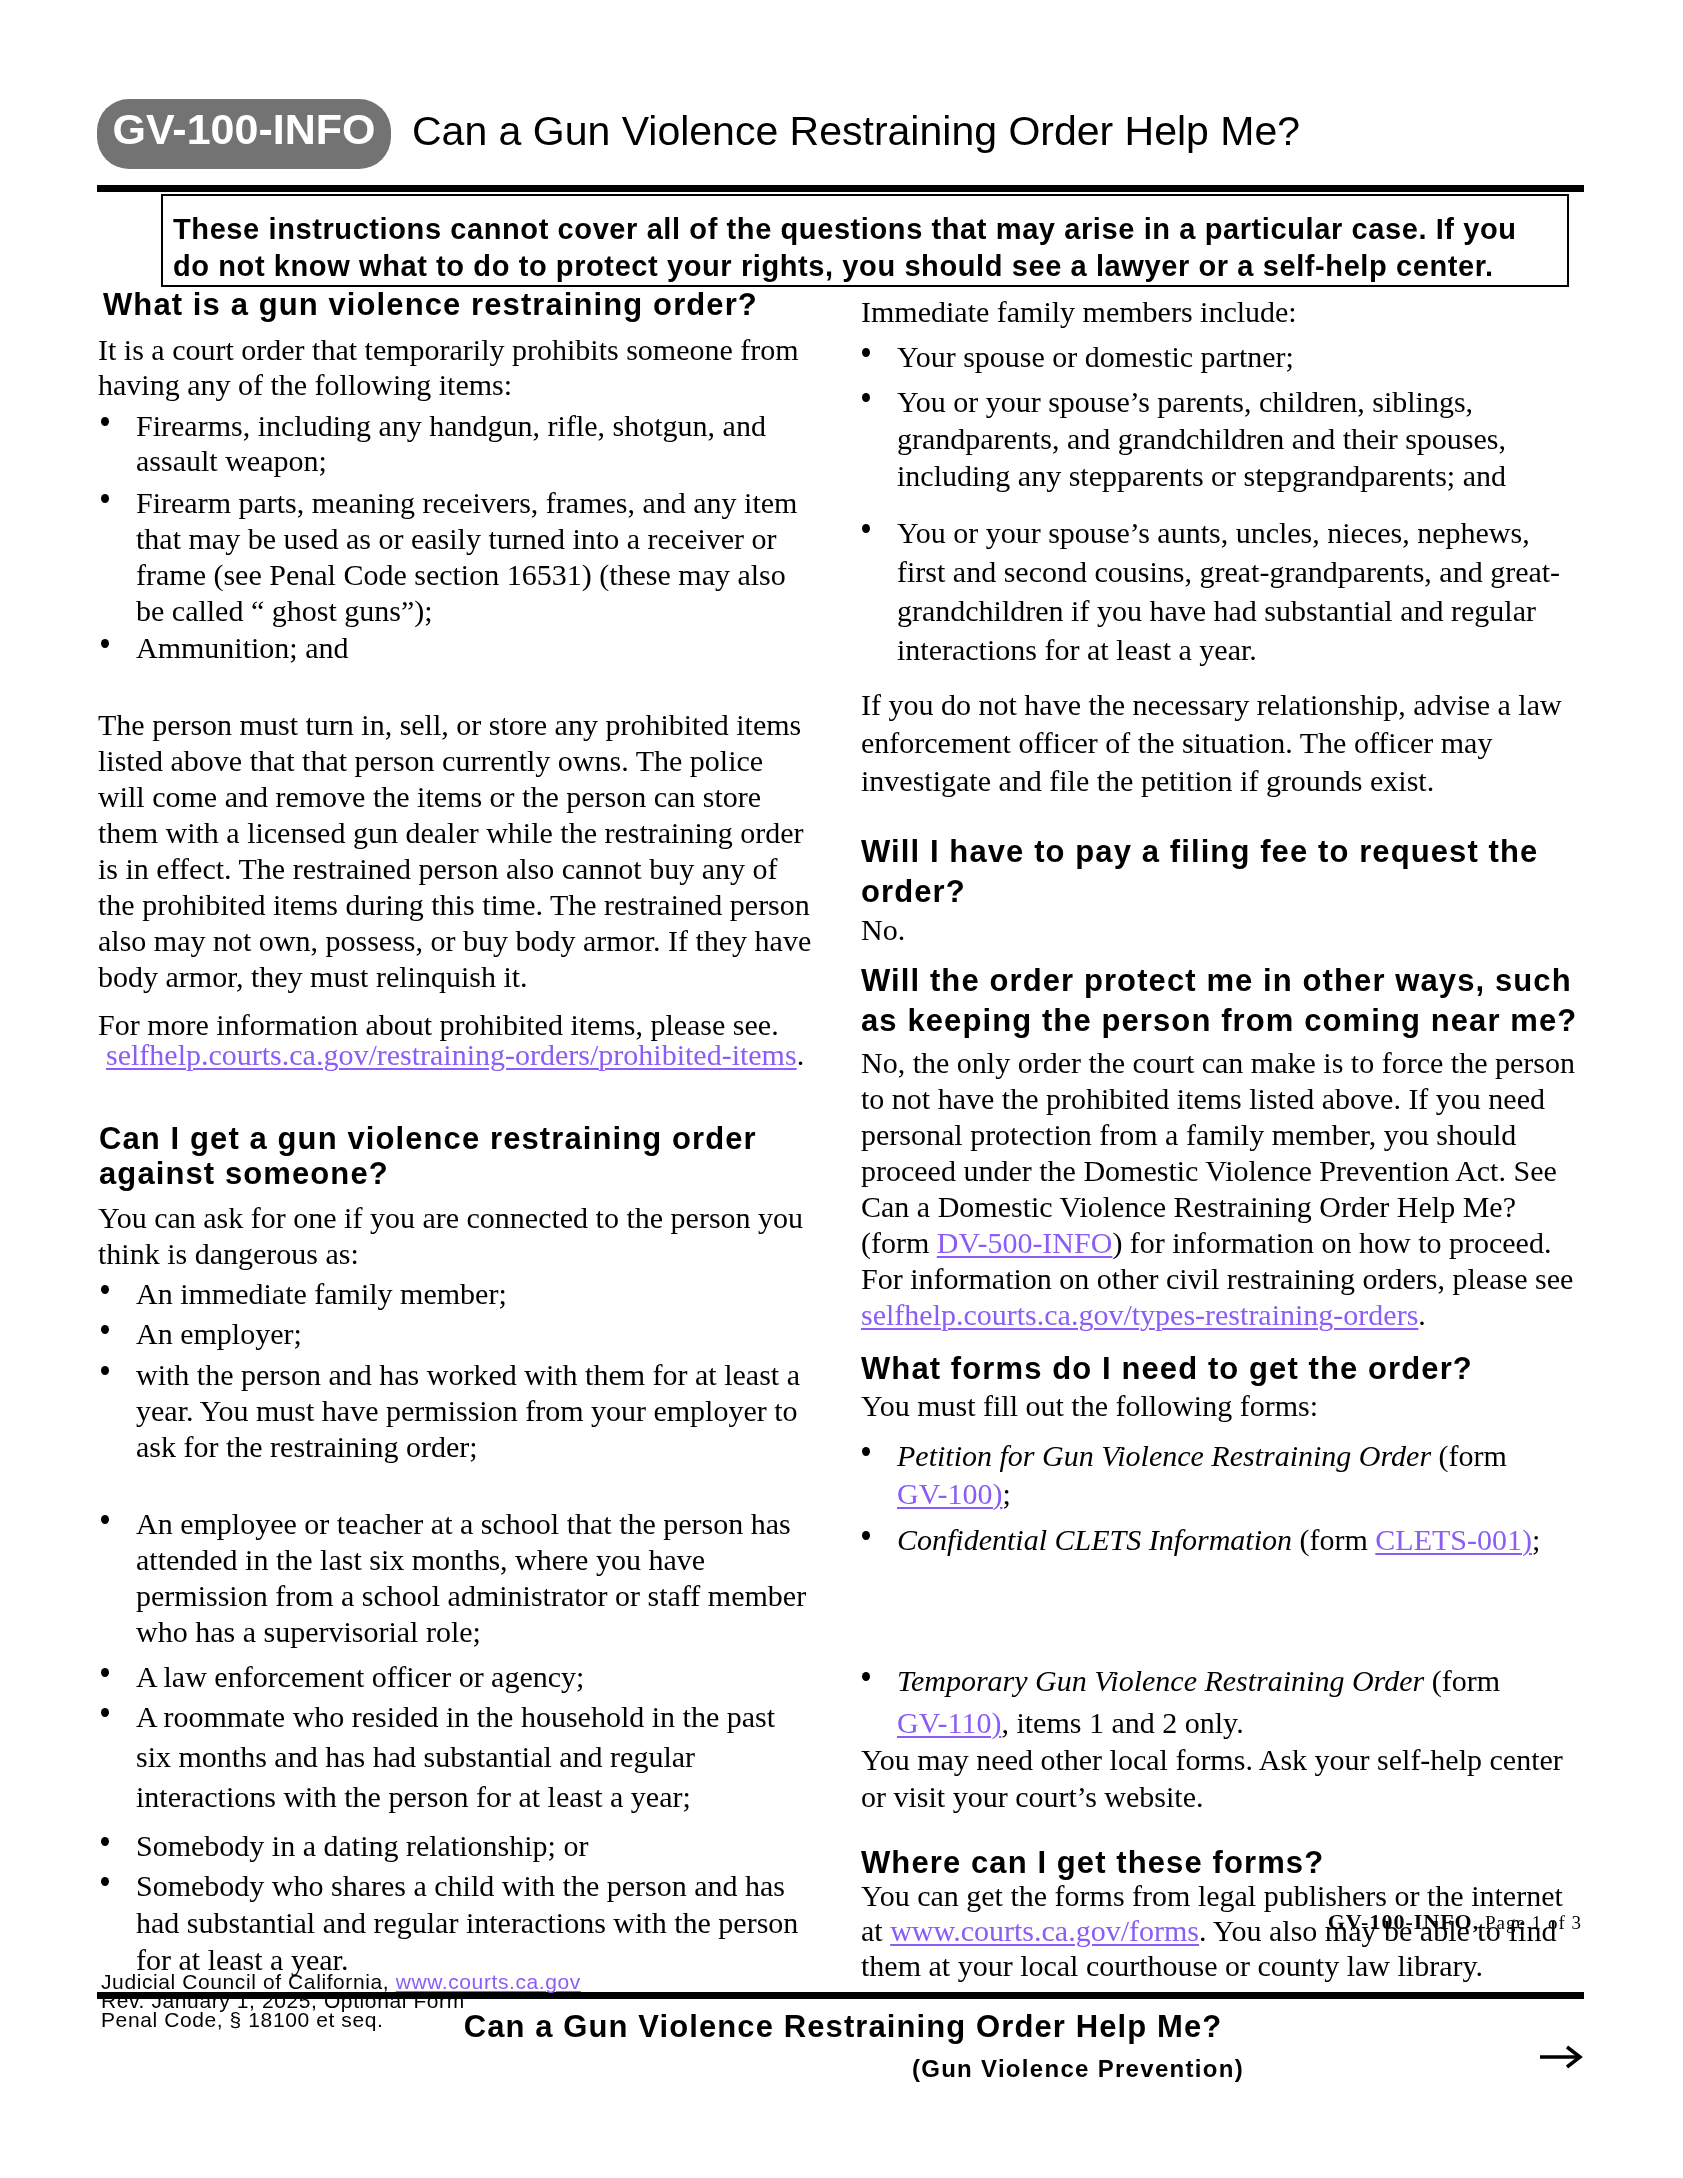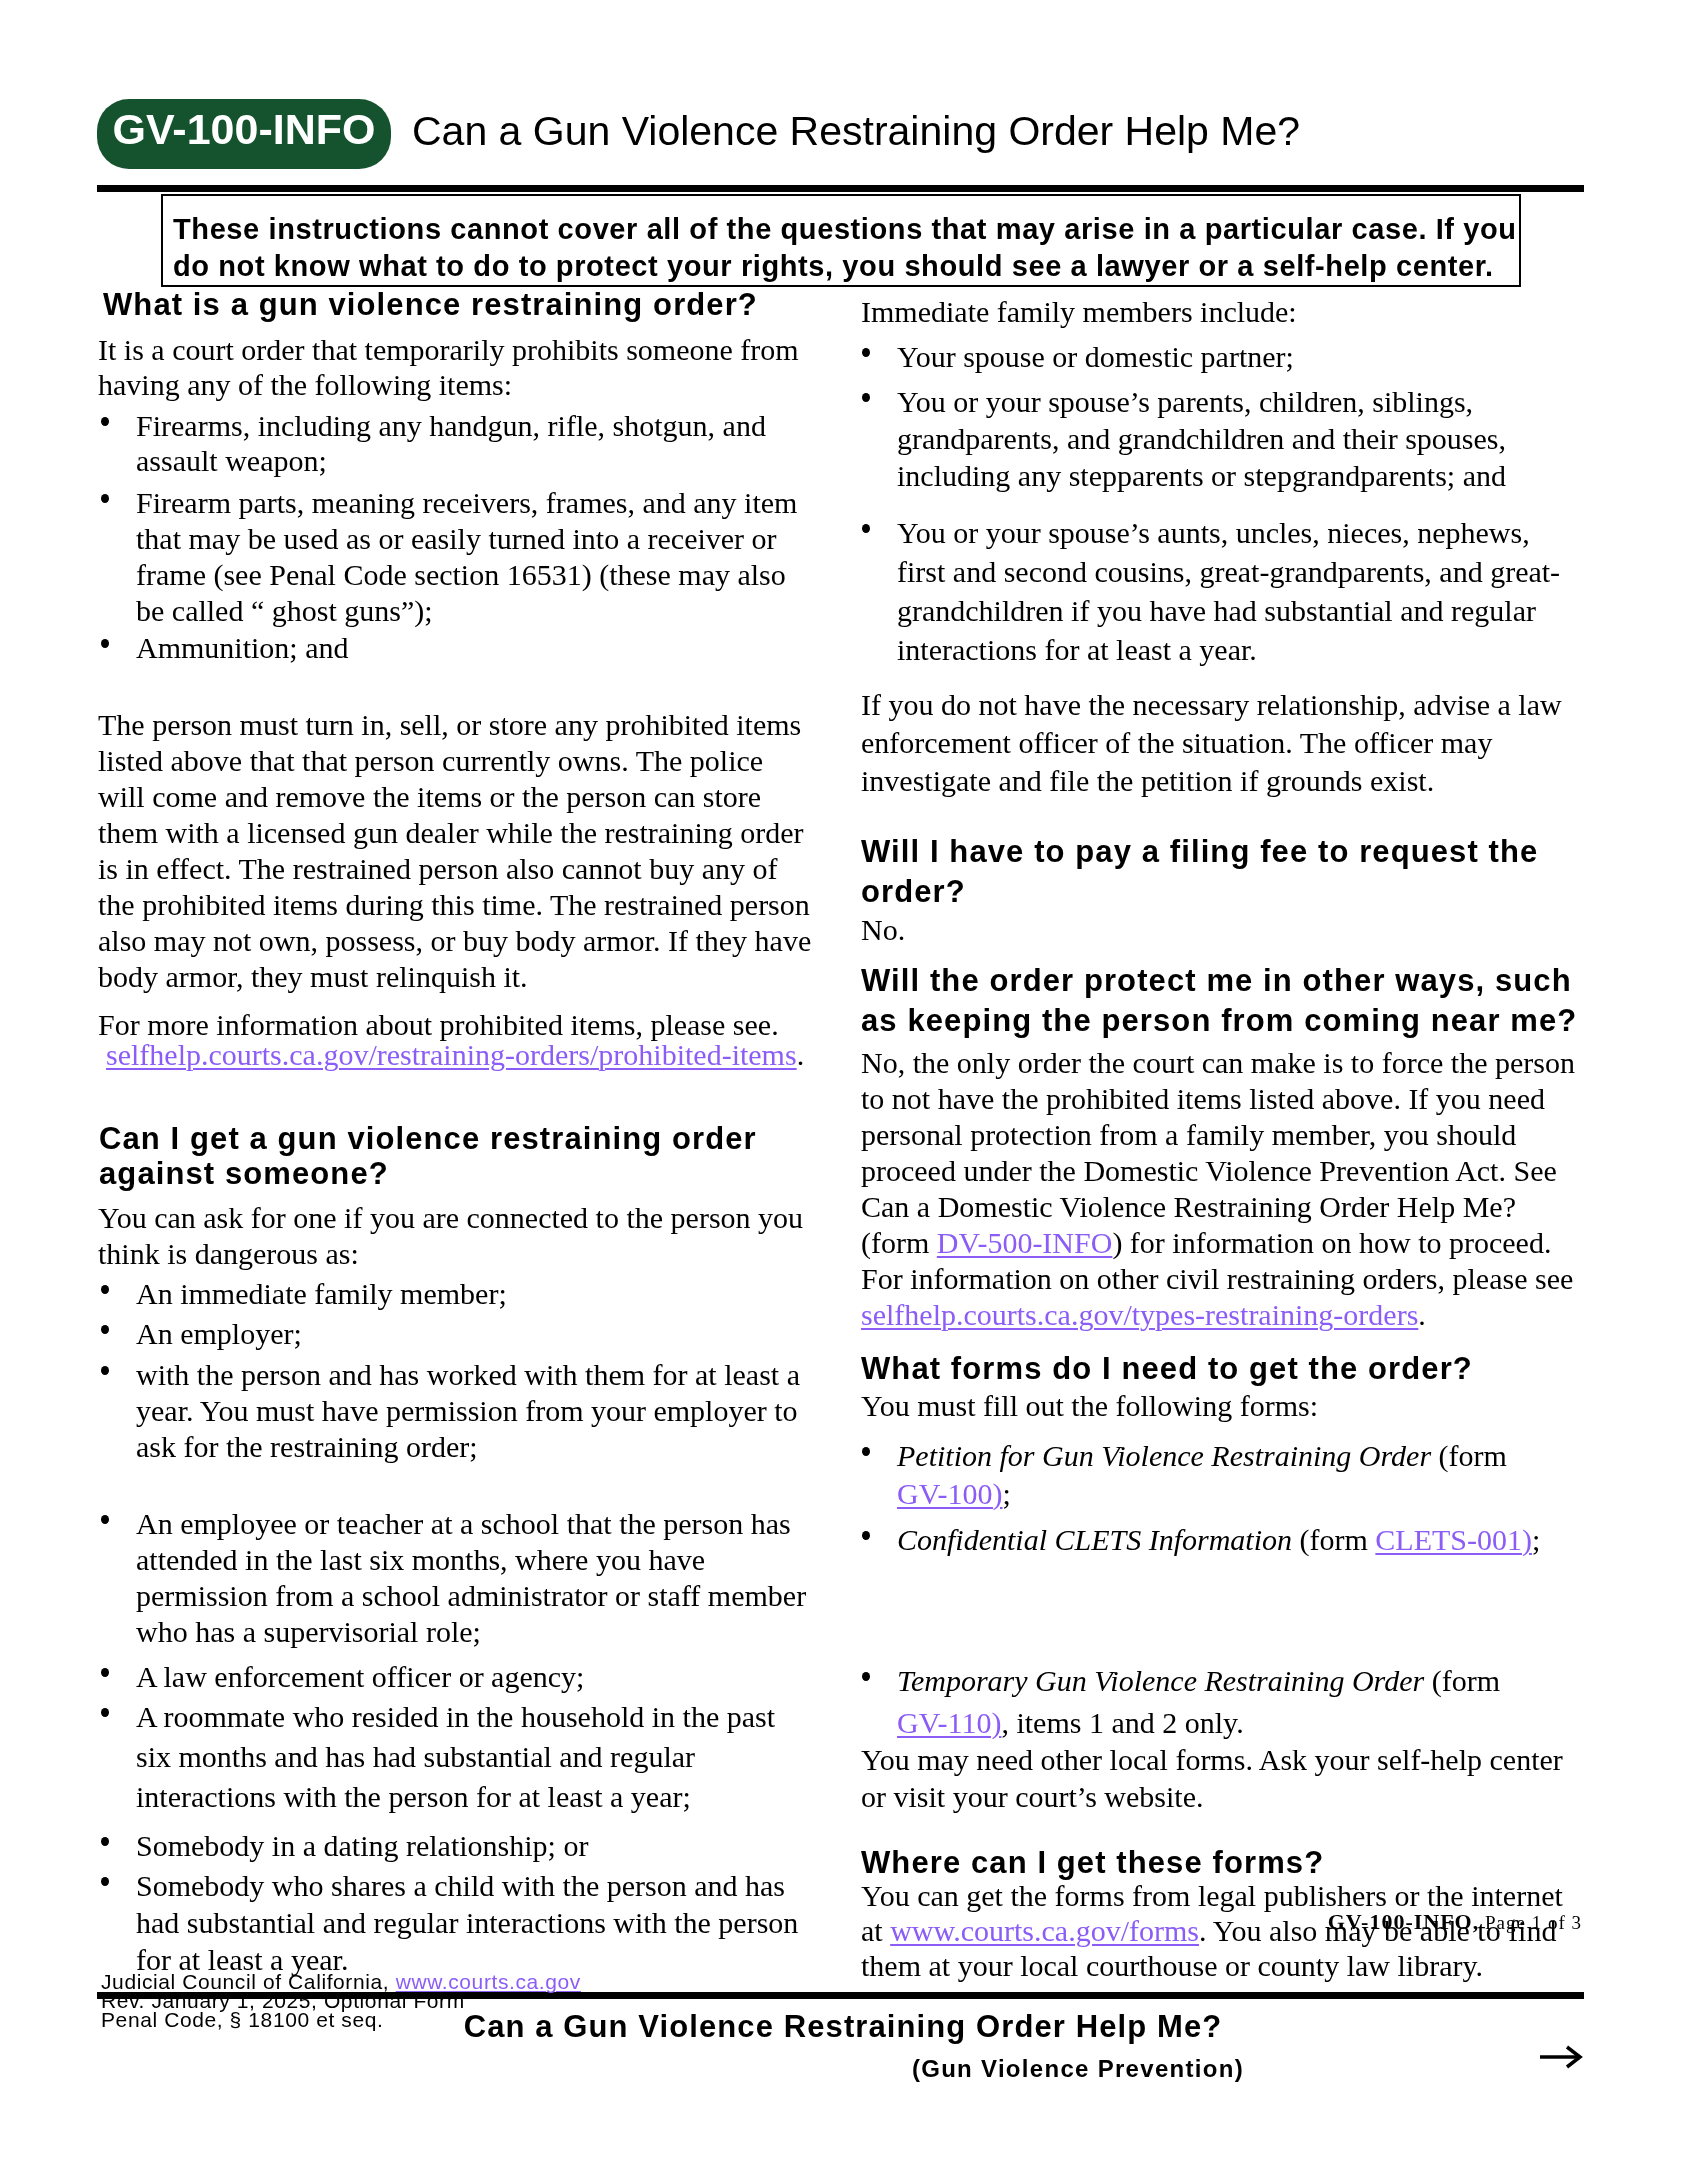--- a/index.html
+++ b/index.html
@@ -23,35 +23,35 @@
     width: 8px; height: 9px; border-radius: 50%; background: #000000;
   }
   .it { font-style: italic; }
   .lnk {
     color: #8b5cf6; text-decoration: underline; text-decoration-thickness: 1.5px;
     text-underline-offset: 3px; cursor: pointer;
   }
   
   .badge {
     position: absolute; left: 97px; top: 99px; width: 294px; height: 70px;
-    background: #14532d; color: #ffffff; text-align: center;
+    background: #737373; color: #ffffff; text-align: center;
     font-family: "Liberation Sans", "DejaVu Sans", sans-serif;
     font-weight: bold; font-size: 43px; line-height: 60px; border-radius: 32px;
   }
   .doc-title {
     position: absolute; left: 412px; top: 108px; white-space: nowrap;
     font-family: "Liberation Sans", "DejaVu Sans", sans-serif;
     font-size: 41px; line-height: 46px;
   }
   .rule { position: absolute; left: 97px; width: 1487px; height: 7px; background: #000000; }
   .notice {
     position: absolute; left: 161px; top: 194px; width: 1356px; height: 89px;
     border: 2px solid #000000;
     font-family: "Liberation Sans", "DejaVu Sans", sans-serif;
-    font-weight: bold; font-size: 29px; letter-spacing: 0.6px;
+    font-weight: bold; font-size: 29px; letter-spacing: 0.6px; padding-left: 48px;
   }
   .notice .nl { position: absolute; left: 10px; white-space: nowrap; line-height: 38px; height: 38px; }
   
   .foot-left {
     position: absolute; left: 101px; top: 1972px;
     font-family: "Liberation Sans", "DejaVu Sans", sans-serif;
     font-size: 21px; letter-spacing: 0.6px;
   }
   .foot-left .fl { white-space: nowrap; line-height: 19px; height: 19px; }
   .foot-left .lnk { text-decoration-thickness: 1px; text-underline-offset: 2px; }

